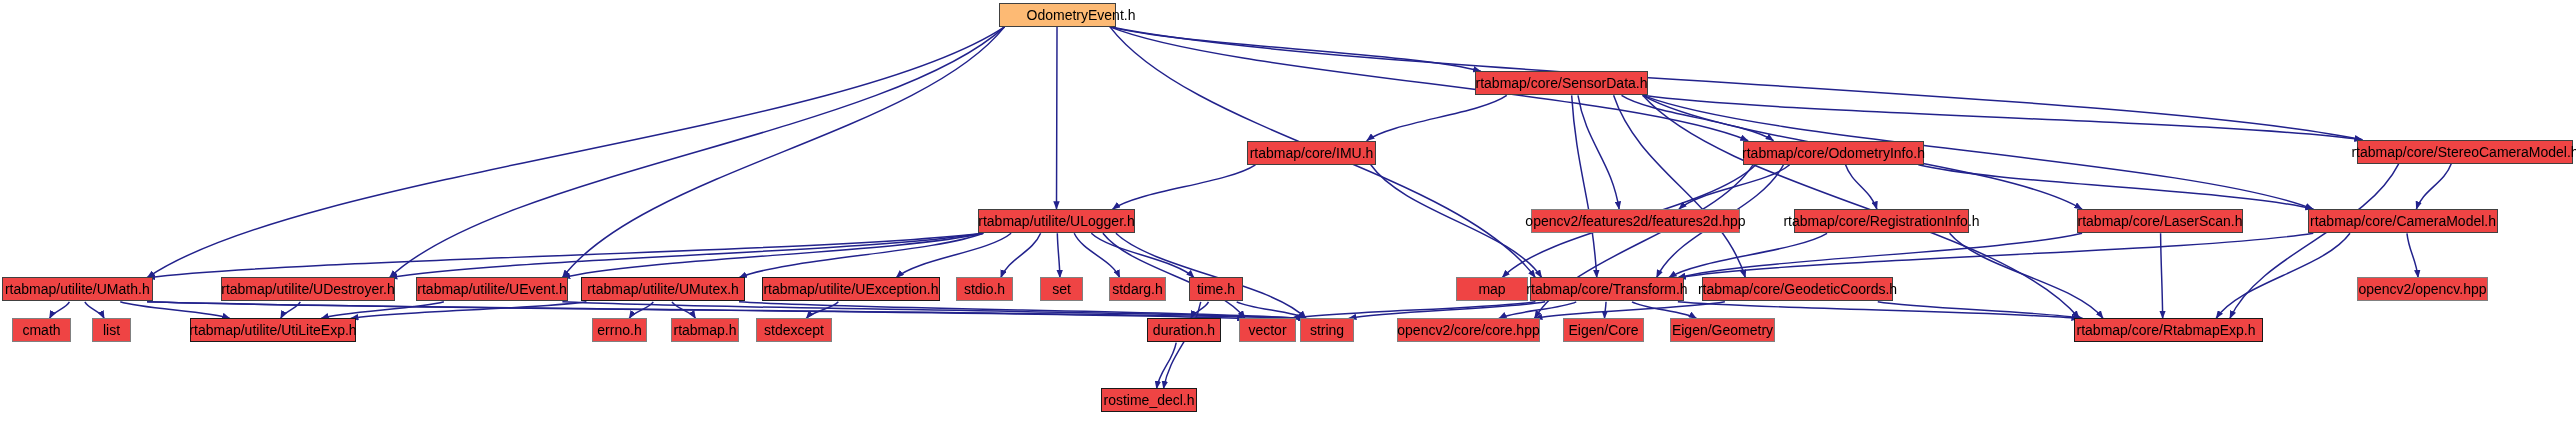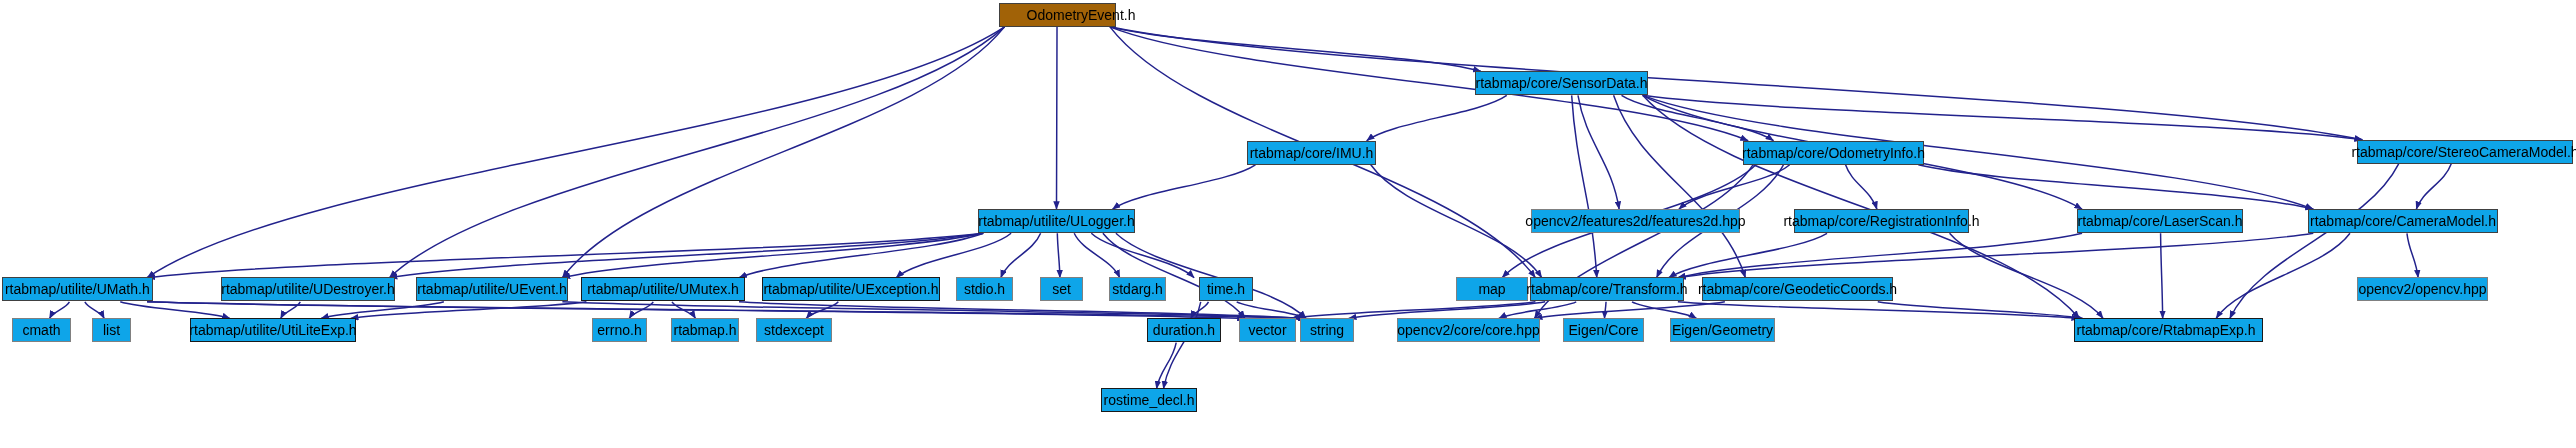--- a/index.html
+++ b/index.html
@@ -1,24 +1,24 @@
 <!DOCTYPE html>
 <html style="font-size:15px"><head>
 <meta charset="utf-8">
 <style>
   html,body{margin:0;padding:0;background:#ffffff;}
   #graph{position:relative;width:2576px;height:449px;background:#ffffff;
          font-family:"Liberation Sans",sans-serif;overflow:hidden;}
   #edges{position:absolute;left:0;top:0;width:2576px;height:449px;}
   .node{position:absolute;box-sizing:border-box;display:flex;align-items:center;
-        justify-content:center;white-space:nowrap;background:#0ea5e9;
+        justify-content:center;white-space:nowrap;background:#ef4444;
         border:0.9px solid #808080;color:#000000;font-size:14px;height:24px;
         line-height:22px;letter-spacing:0px;}
   .node.solid{border:0.9px solid #404040;}
-  .node.root{background:#a16207;border:0.9px solid #404040;padding-left:47px;}
+  .node.root{background:#fdba74;border:0.9px solid #404040;padding-left:47px;}
   .node.bold{border:1.8px solid #1a1a1a;}
   .node span{display:block;padding:0 6.5px;}
 </style>
 </head>
 <body>
 
 <div id="graph">
   <svg id="edges" viewBox="0 0 2785 485" preserveAspectRatio="none">
     <defs>
       <marker id="ah" markerWidth="9" markerHeight="7" refX="8.5" refY="3.5" orient="auto" markerUnits="userSpaceOnUse">
@@ -146,21 +146,21 @@
       </div>
       <div class="node " style="left: 956px; top: 277px; width: 57px;">
         <span>stdio.h</span>
       </div>
       <div class="node " style="left: 1040px; top: 277px; width: 43px;">
         <span>set</span>
       </div>
       <div class="node " style="left: 1109px; top: 277px; width: 57px;">
         <span>stdarg.h</span>
       </div>
-      <div class="node solid" style="left: 1189px; top: 277px; width: 54px; margin-left: 10px;">
+      <div class="node solid" style="left: 1189px; top: 277px; width: 54px;">
         <span>time.h</span>
       </div>
       <div class="node " style="left: 1456px; top: 277px; width: 72px;">
         <span>map</span>
       </div>
       <div class="node solid" style="left: 1530px; top: 277px; width: 154px;">
         <span>rtabmap/core/Transform.h</span>
       </div>
       <div class="node solid" style="left: 1702px; top: 277px; width: 191px;">
         <span>rtabmap/core/GeodeticCoords.h</span>

